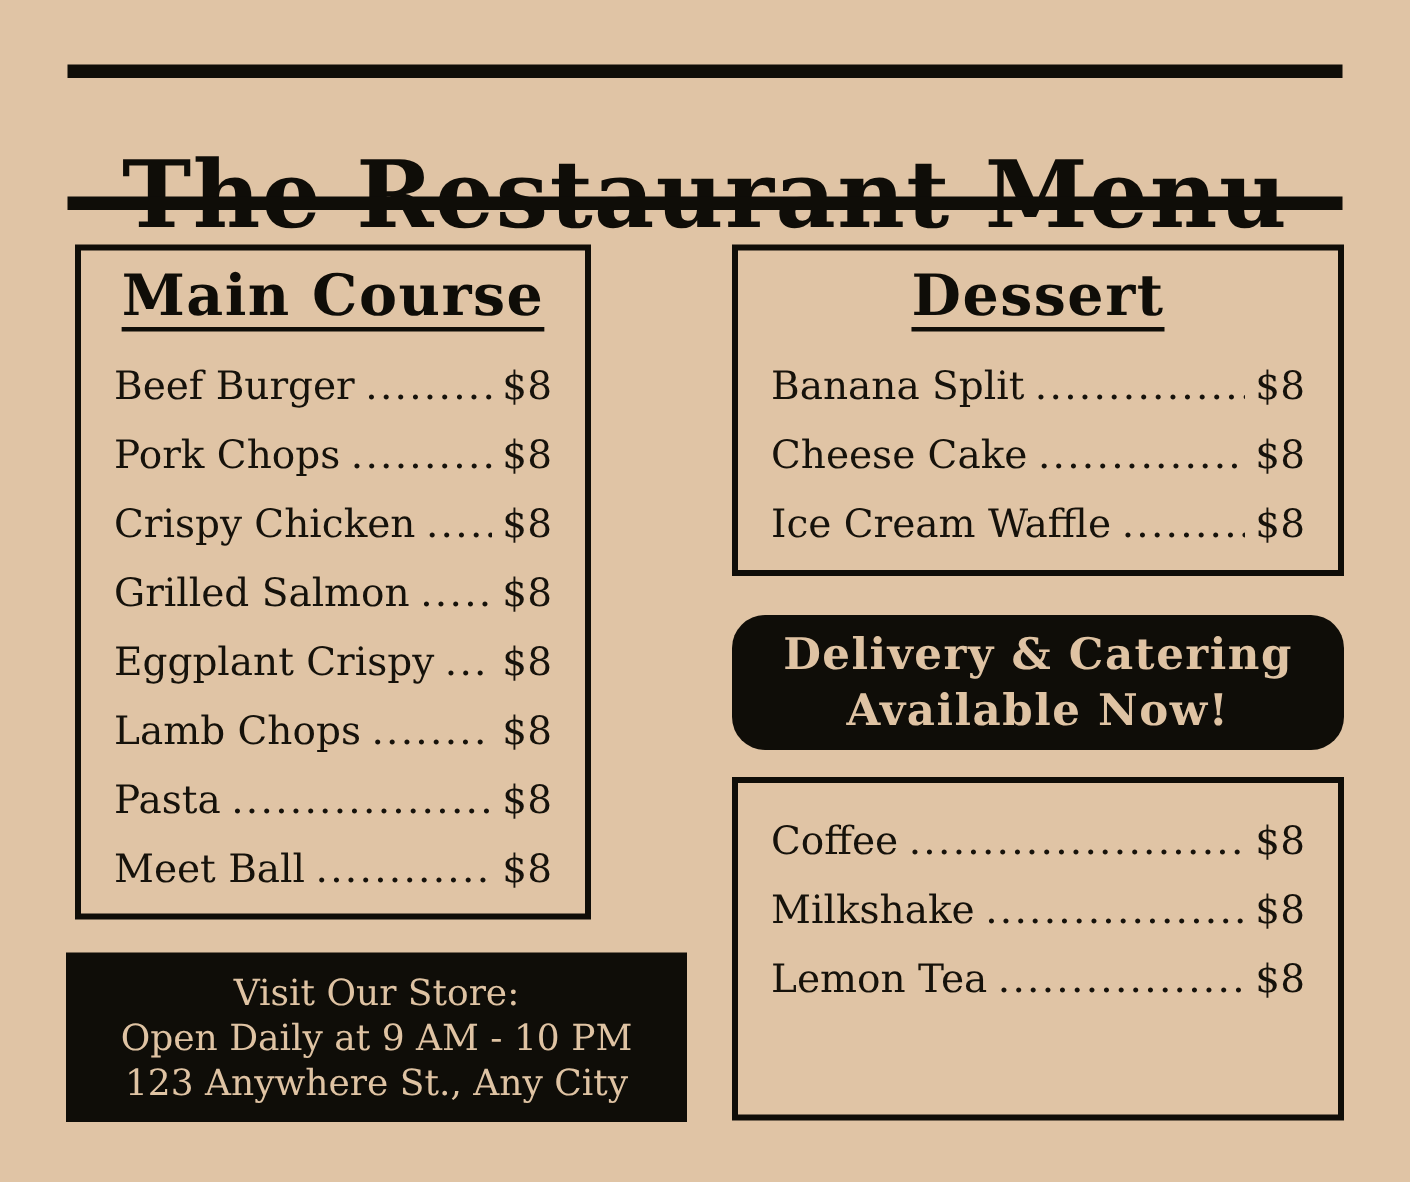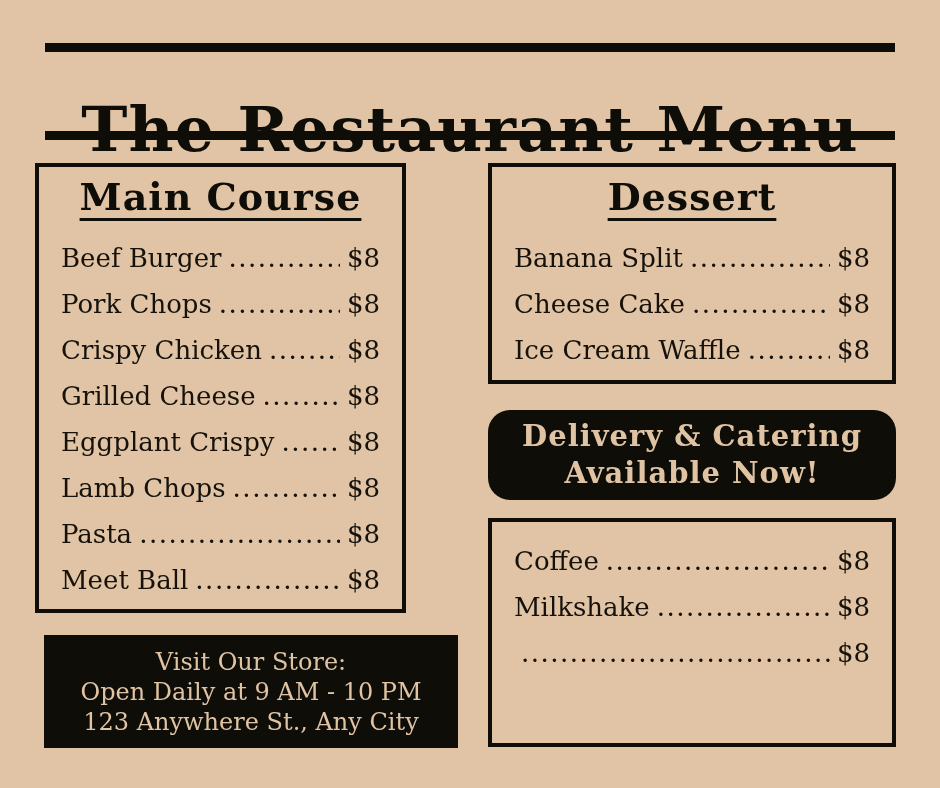--- a/index.html
+++ b/index.html
@@ -14,21 +14,21 @@
   .rule-bottom { top:131px; }
   .title {
     position:absolute; left:0; top:52px; width:940px;
     text-align:center; font-size:62px; font-weight:900; letter-spacing:1px;
     color:#0f0d08; line-height:72px; white-space:nowrap;
   }
   .box {
     position:absolute; box-sizing:border-box;
     border:4px solid #0f0d08; background:transparent;
   }
-  .box-main    { left:35px;  top:163px; width:371px; height:450px; }
+  .box-main    { left:50px;  top:163px; width:344px; height:450px; }
   .box-dessert { left:488px; top:163px; width:408px; height:221px; }
   .box-drinks  { left:488px; top:518px; width:408px; height:229px; }
   .box h2 {
     margin:6px 0 0; text-align:center;
     font-size:38px; font-weight:900; color:#0f0d08; line-height:48px;
     text-decoration:underline; text-decoration-thickness:3px; text-underline-offset:8px;
     letter-spacing:1px;
   }
   .items { margin:14px 22px 0; }
   .box-drinks .items { margin-top:16px; }
@@ -73,21 +73,21 @@
         <span class="iname">Pork Chops</span>
         <span class="dots"></span>
         <span class="price">$8</span>
       </div>
     <div class="item">
         <span class="iname">Crispy Chicken</span>
         <span class="dots"></span>
         <span class="price">$8</span>
       </div>
     <div class="item">
-        <span class="iname">Grilled Cheese</span>
+        <span class="iname">Grilled Salmon</span>
         <span class="dots"></span>
         <span class="price">$8</span>
       </div>
     <div class="item">
         <span class="iname">Eggplant Crispy</span>
         <span class="dots"></span>
         <span class="price">$8</span>
       </div>
     <div class="item">
         <span class="iname">Lamb Chops</span>
@@ -139,20 +139,21 @@
         <span class="iname">Coffee</span>
         <span class="dots"></span>
         <span class="price">$8</span>
       </div>
     <div class="item">
         <span class="iname">Milkshake</span>
         <span class="dots"></span>
         <span class="price">$8</span>
       </div>
     <div class="item">
+        <span class="iname">Lemon Tea</span>
         <span class="dots"></span>
         <span class="price">$8</span>
       </div>
   </div>
 </section>
 
 <div class="banner banner-store">
   <div class="bline">Visit Our Store:</div>
   <div class="bline">Open Daily at 9 AM - 10 PM</div>
   <div class="bline">123 Anywhere St., Any City</div>

